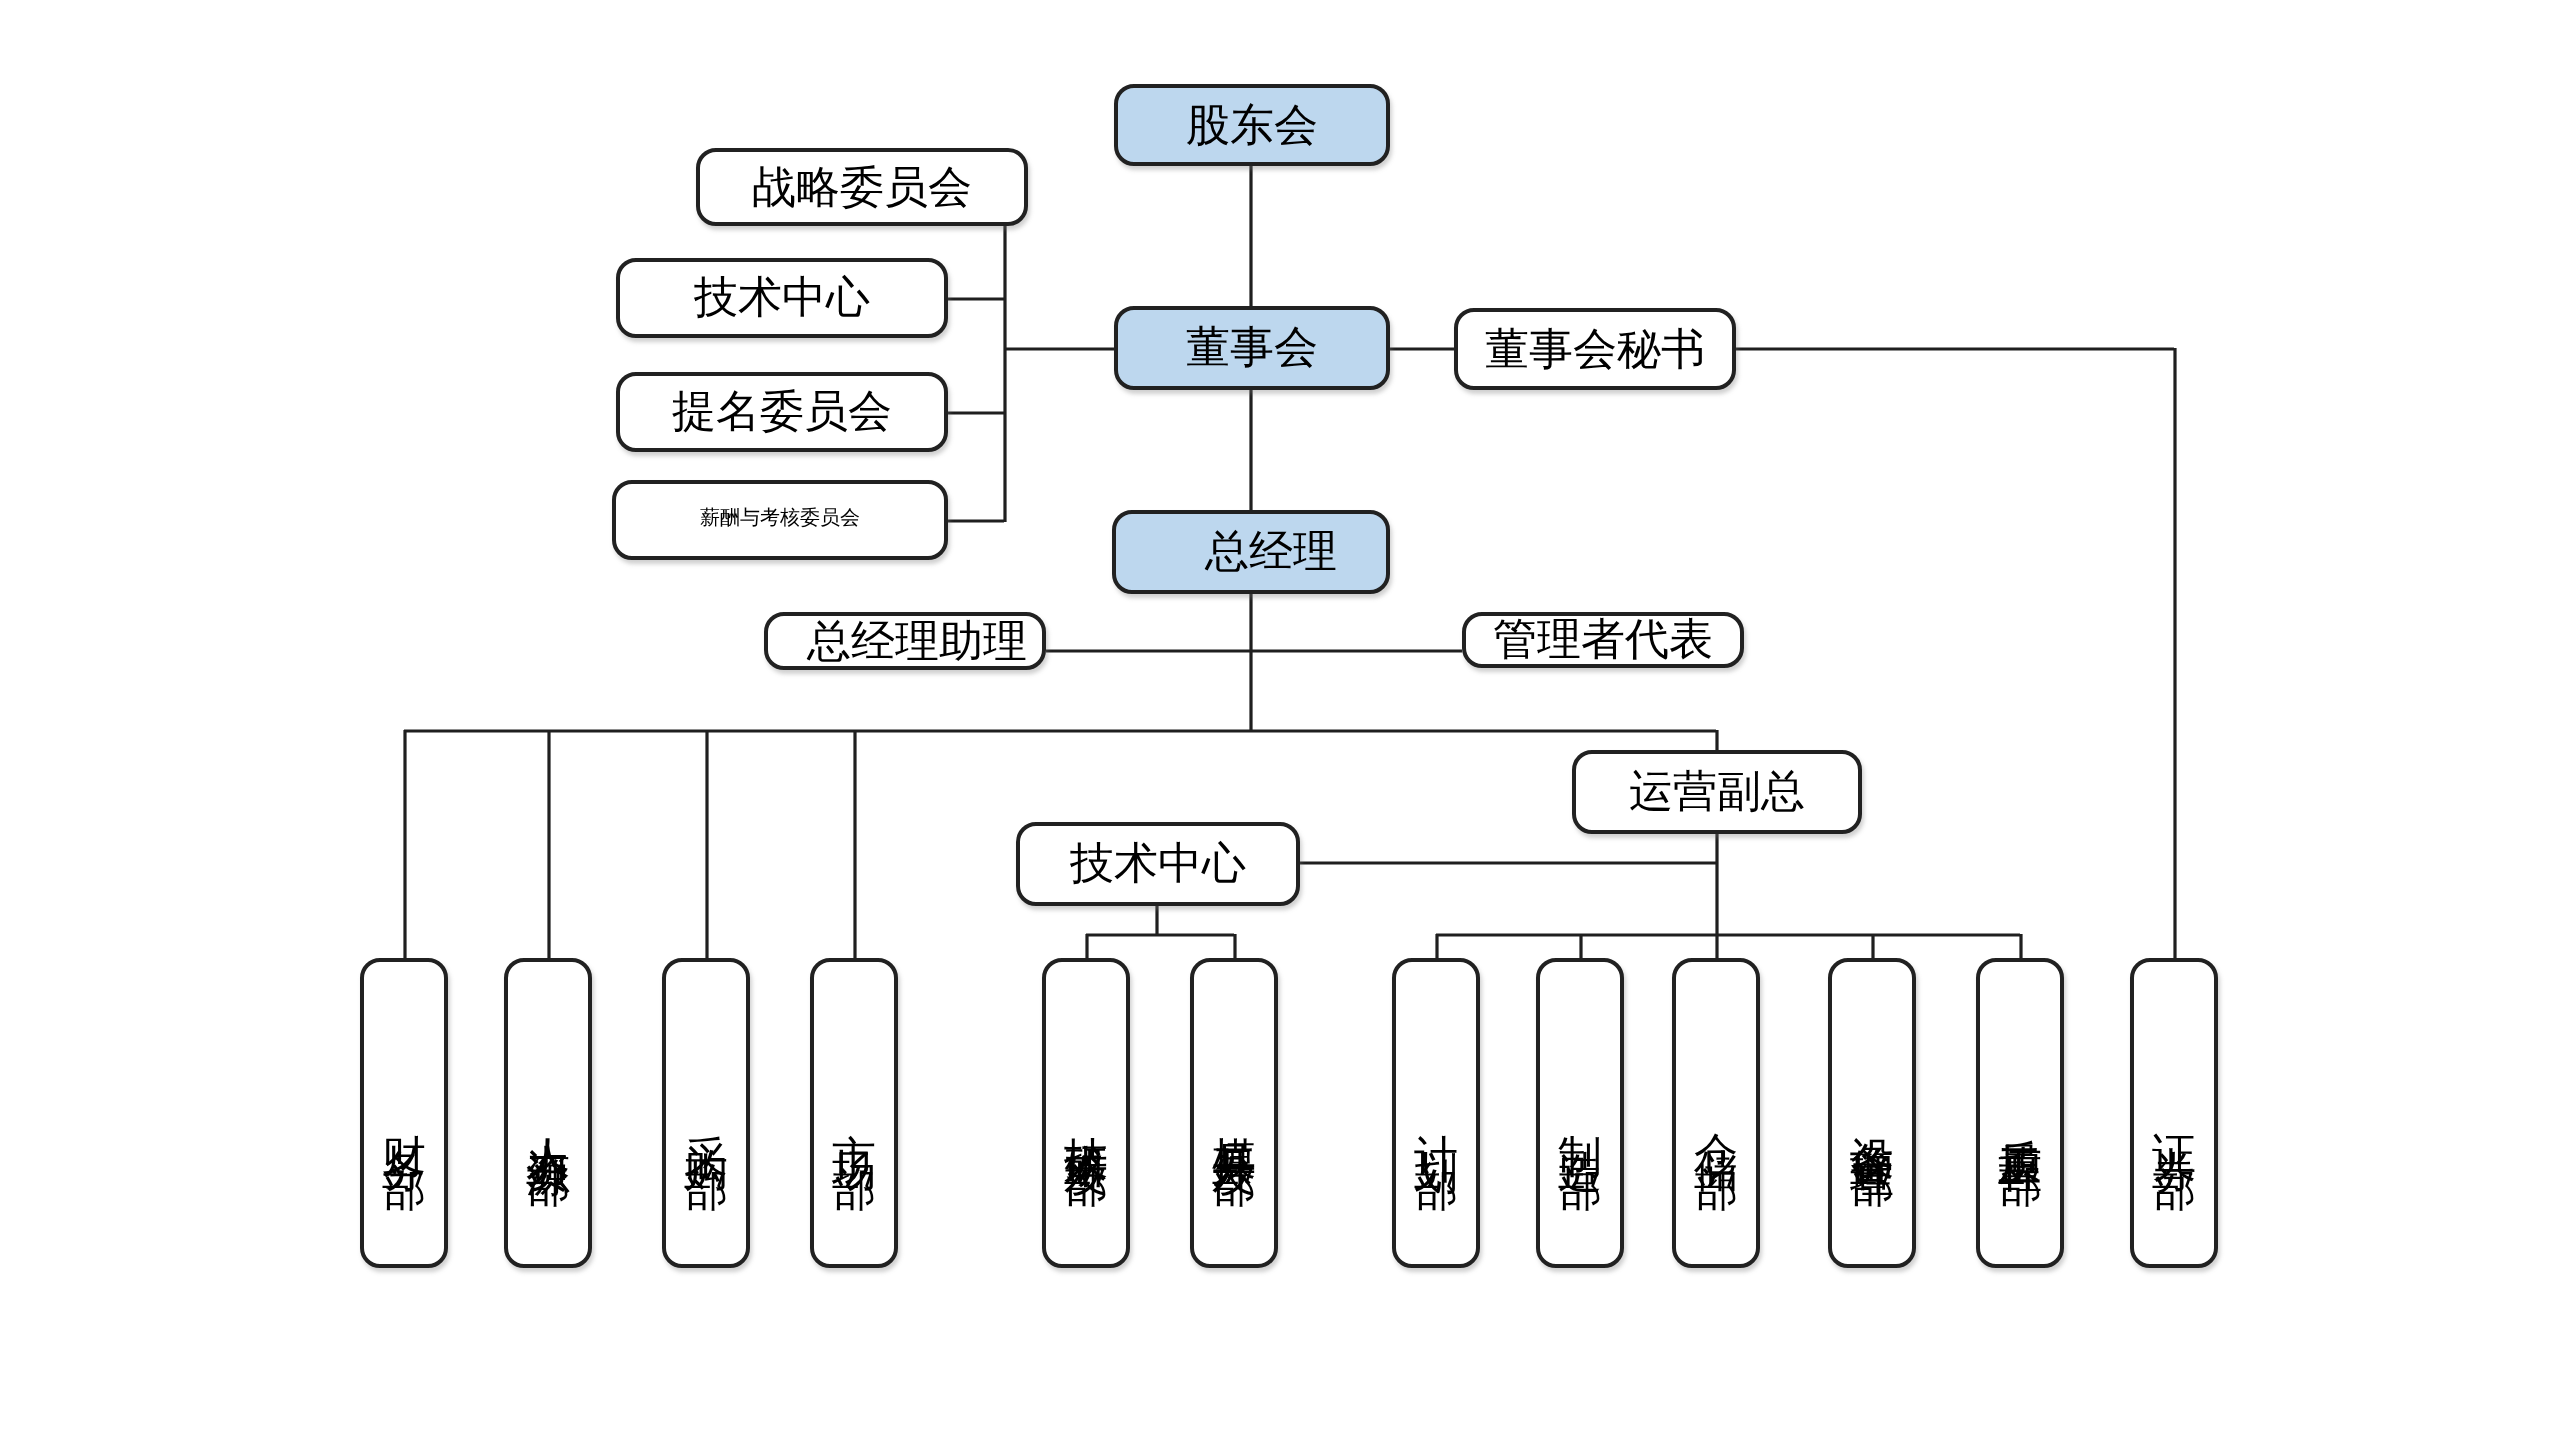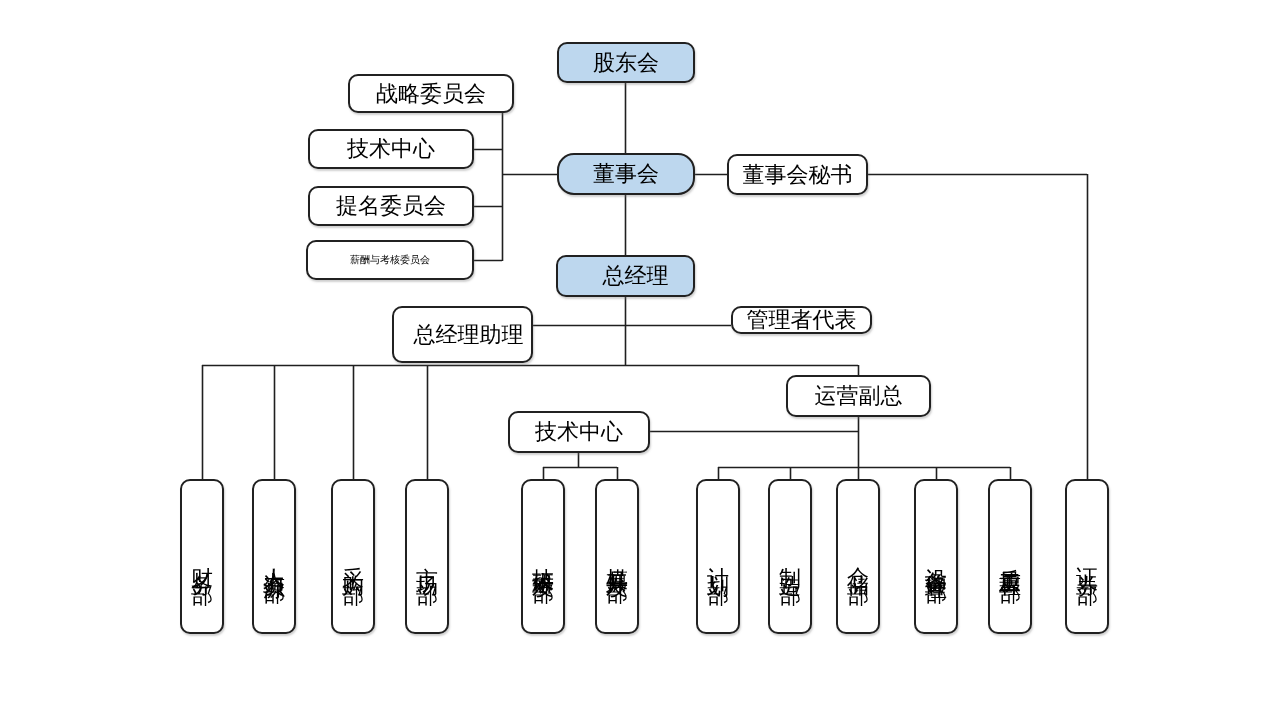--- a/index.html
+++ b/index.html
@@ -90,31 +90,31 @@
   <div class="node" style="left:308px; top:129px; width:166px; height:40px;">
     <span>技术中心</span>
   </div>
   <div class="node" style="left:308px; top:186px; width:166px; height:40px;">
     <span>提名委员会</span>
   </div>
   <div class="node small-text" style="left:306px; top:240px; width:168px; height:40px;">
     <span>薪酬与考核委员会</span>
   </div>
 
-  <div class="node" style="left: 557px; top: 153px; width: 138px; height: 42px; background: rgb(189, 215, 238); border-radius: 17px;">
+  <div class="node" style="left: 557px; top: 153px; width: 138px; height: 42px; background: rgb(189, 215, 238);">
     <span>董事会</span>
   </div>
   <div class="node" style="left:727px; top:154px; width:141px; height:41px;">
     <span>董事会秘书</span>
   </div>
 
   <div class="node" style="left: 556px; top: 255px; width: 139px; height: 42px; background: rgb(189, 215, 238); padding-left: 20px;">
     <span>总经理</span>
   </div>
-  <div class="node" style="left:392px; top:306px; width:141px; height:57px;padding-left:12px;">
+  <div class="node" style="left:382px; top:306px; width:141px; height:29px;padding-left:12px;">
     <span>总经理助理</span>
   </div>
   <div class="node" style="left:731px; top:306px; width:141px; height:28px;">
     <span>管理者代表</span>
   </div>
 
   <div class="node" style="left:786px; top:375px; width:145px; height:42px;">
     <span>运营副总</span>
   </div>
   <div class="node" style="left:508px; top:411px; width:142px; height:42px;">

